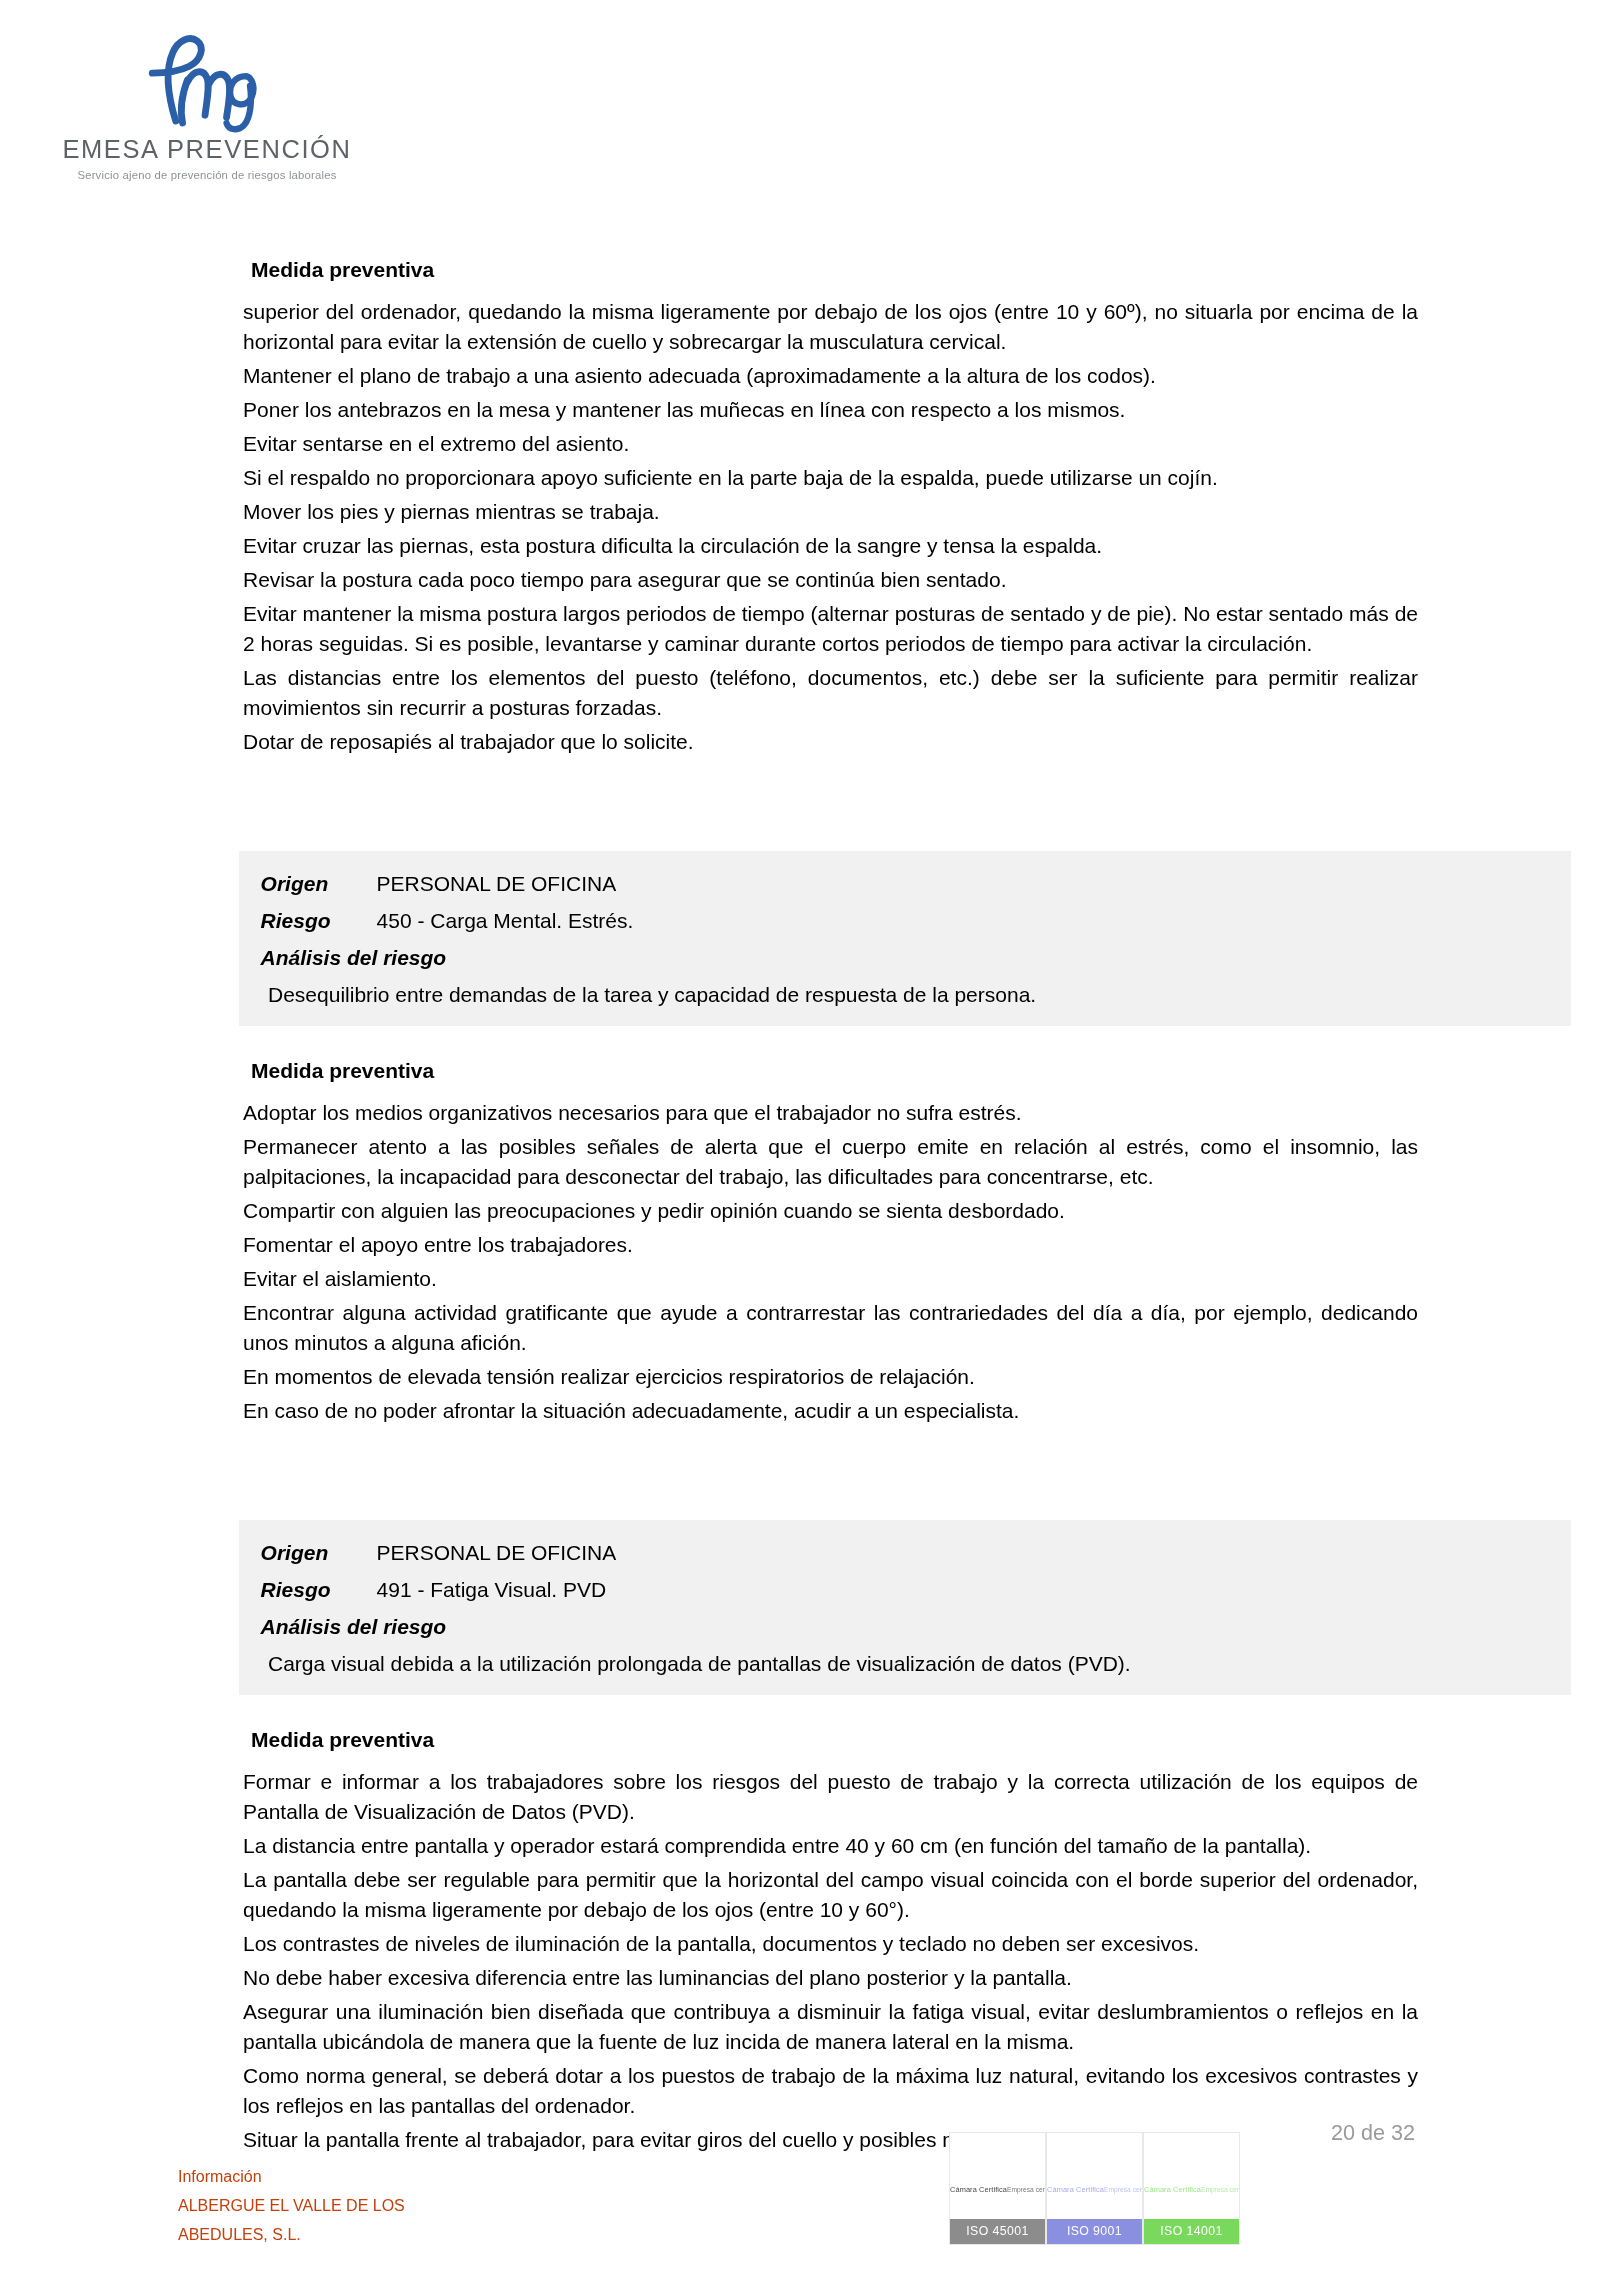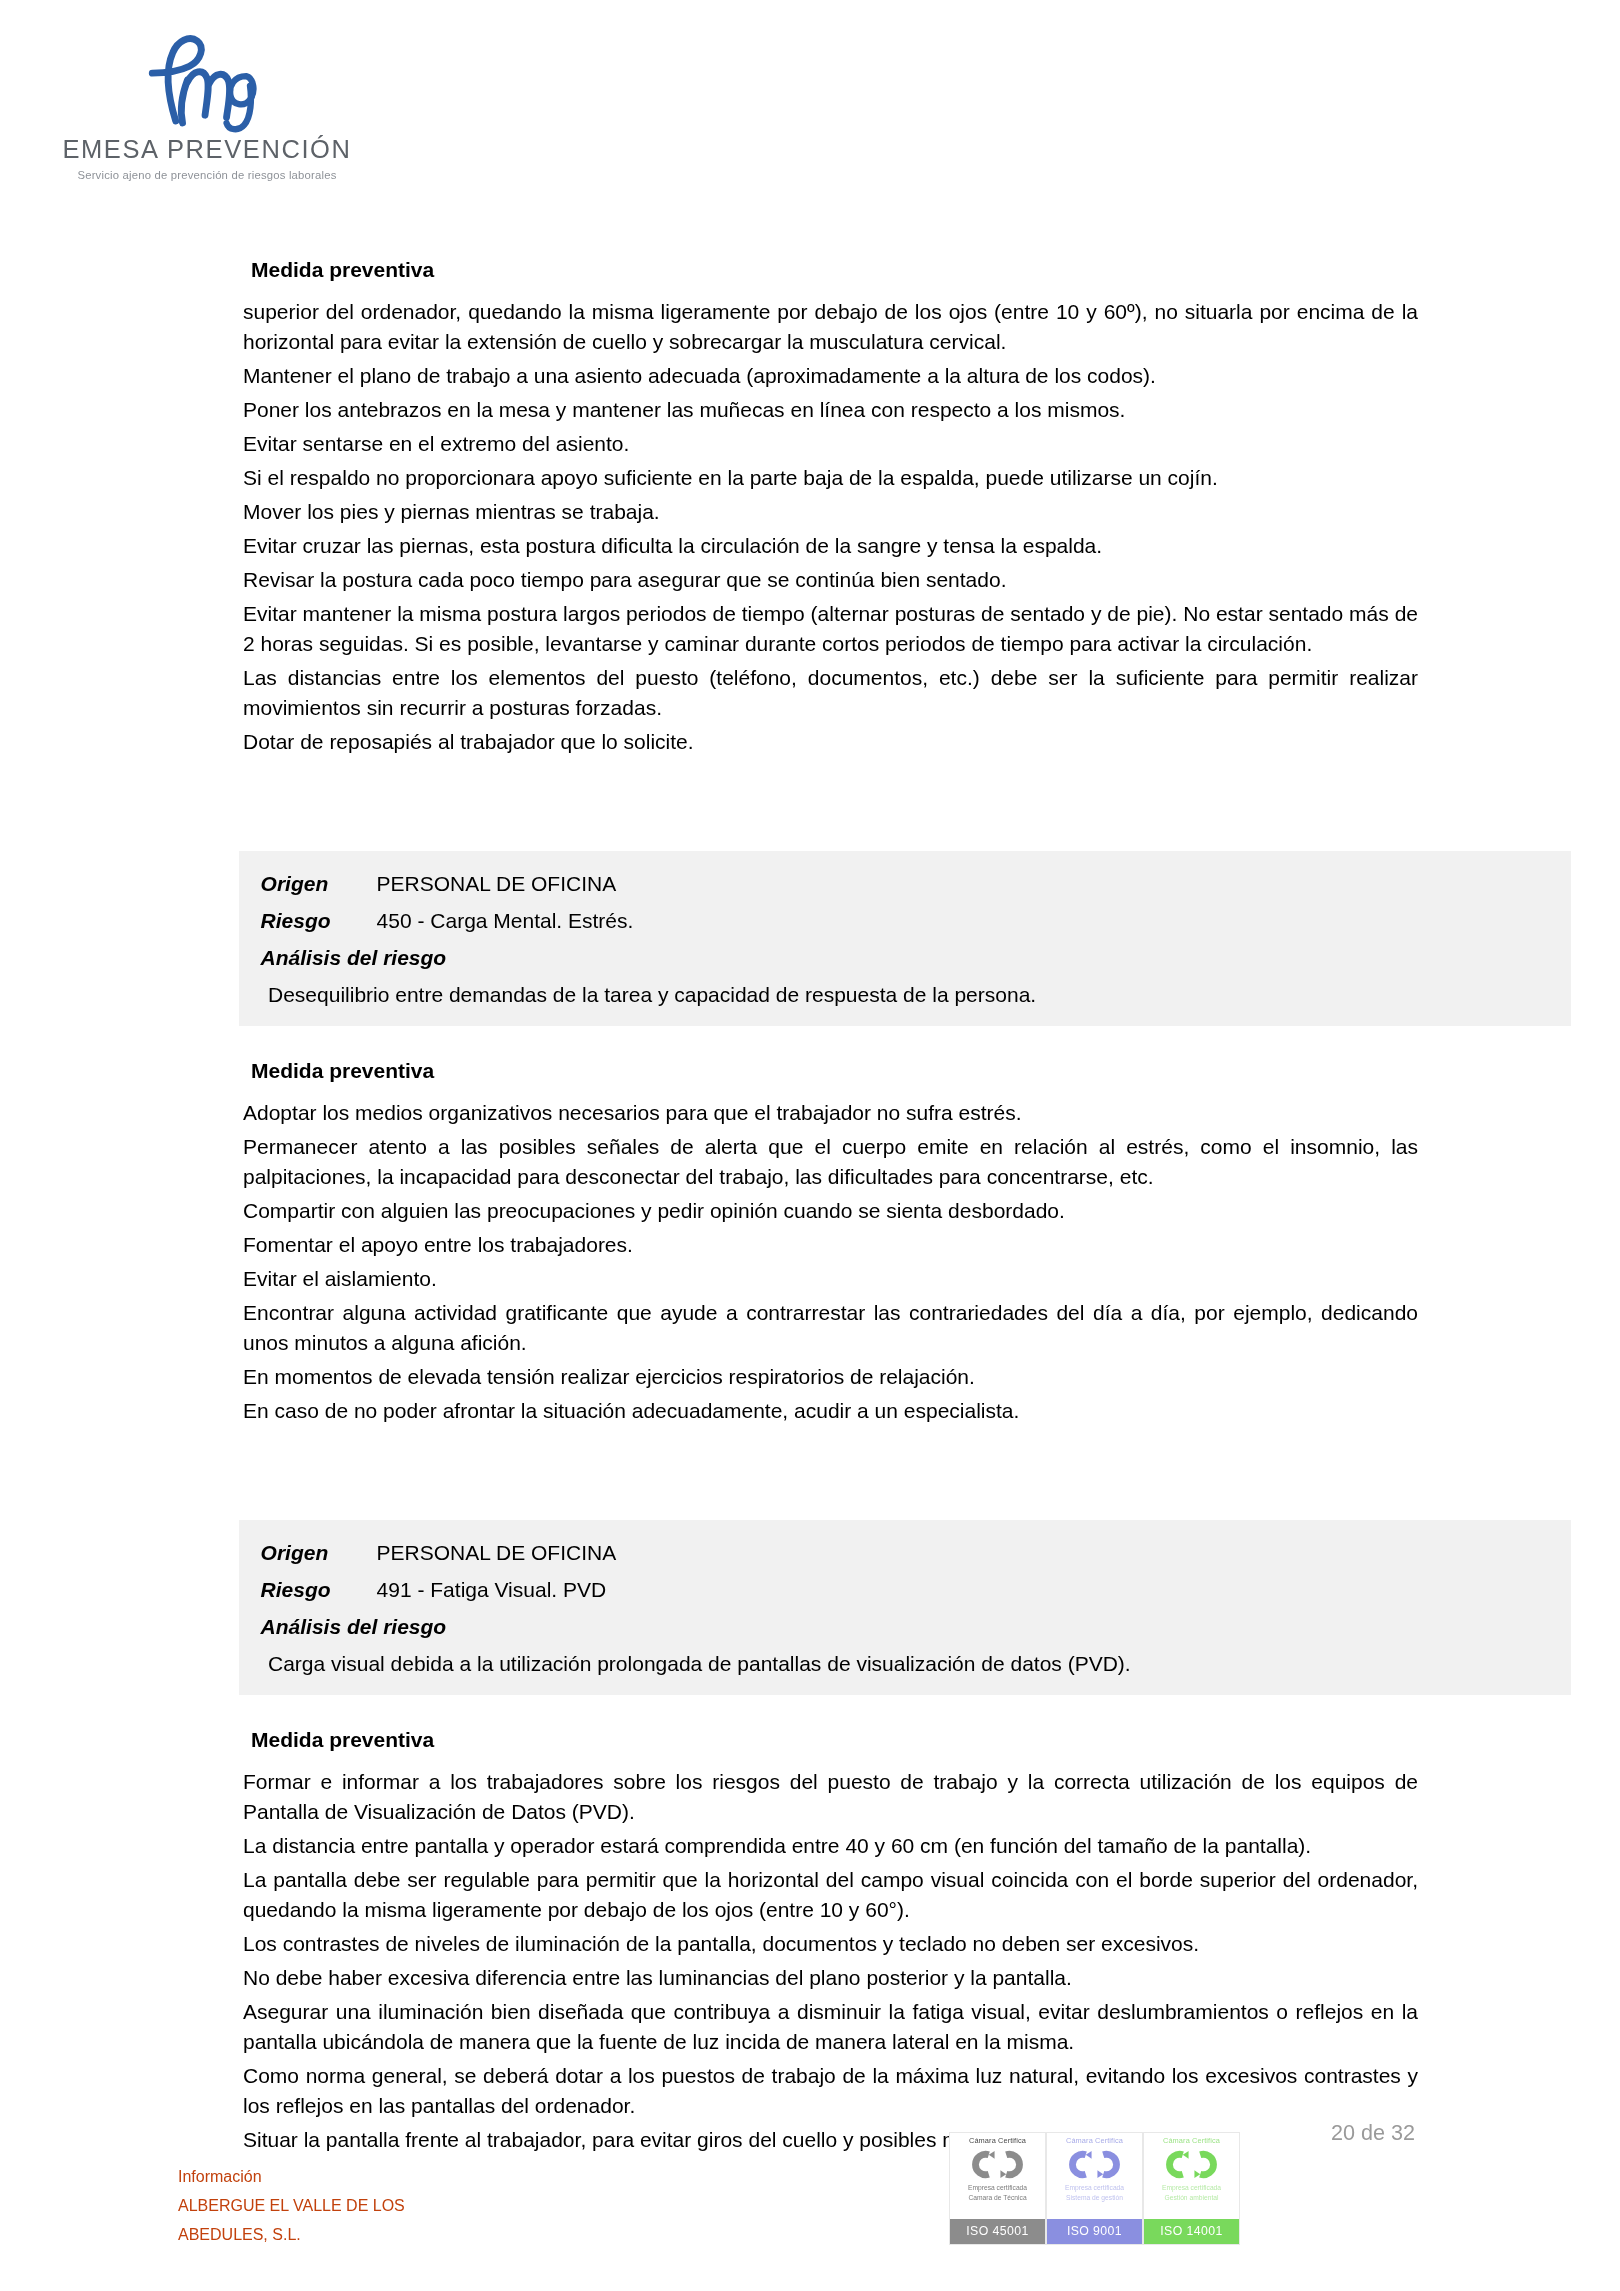--- a/index.html
+++ b/index.html
@@ -151,21 +151,20 @@
     position: absolute;
     left: 949px;
     top: 2132px;
     display: flex;
     gap: 0px;
   }
   .cert-badge {
     width: 97px;
     height: 113px;
     display: flex;
-    flex-direction: column;
     justify-content: flex-start;
     align-items: center;
     background: #ffffff;
     border: 1px solid #e8e8e8;
     box-sizing: border-box;
     position: relative;
     overflow: hidden;
   }
   .cert-top {
     font-size: 7.4px;

